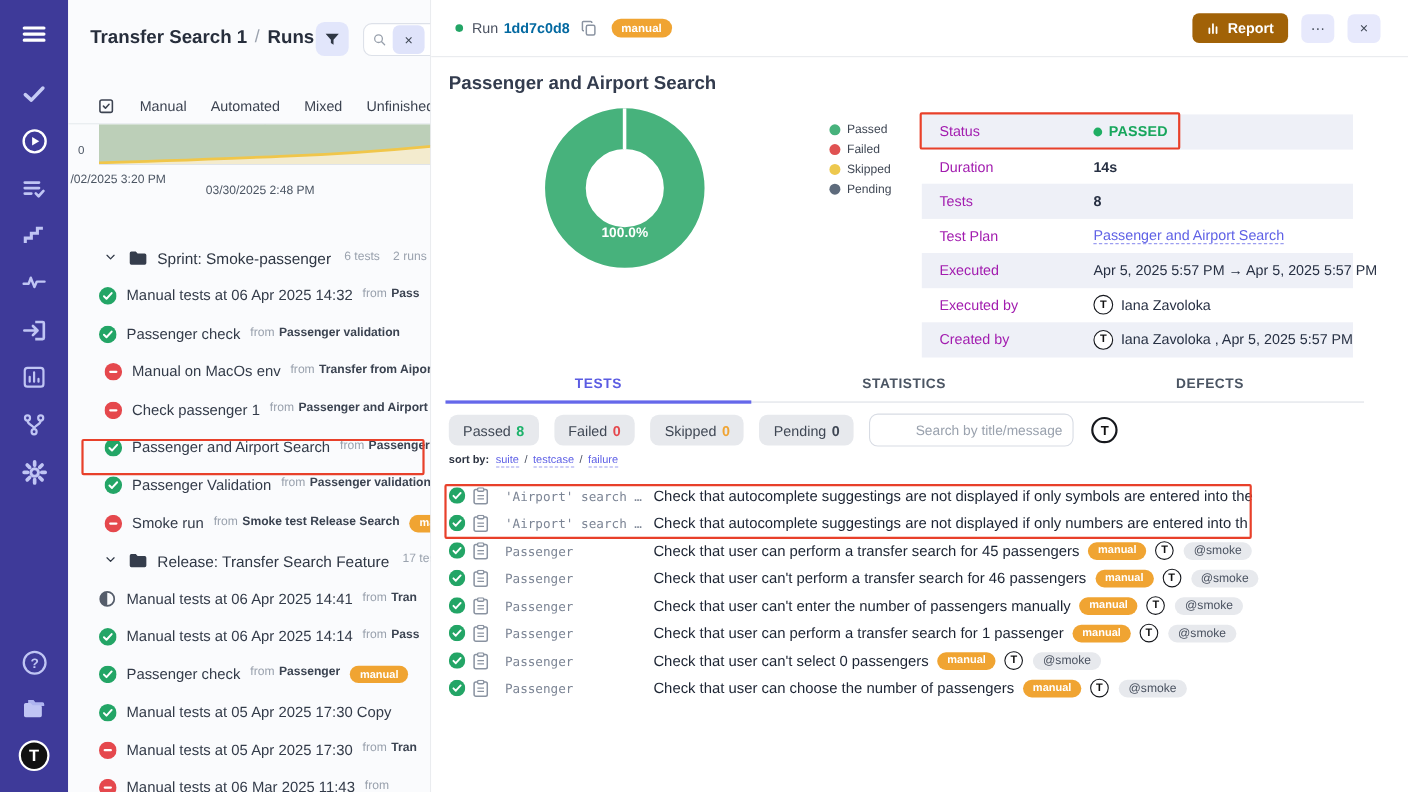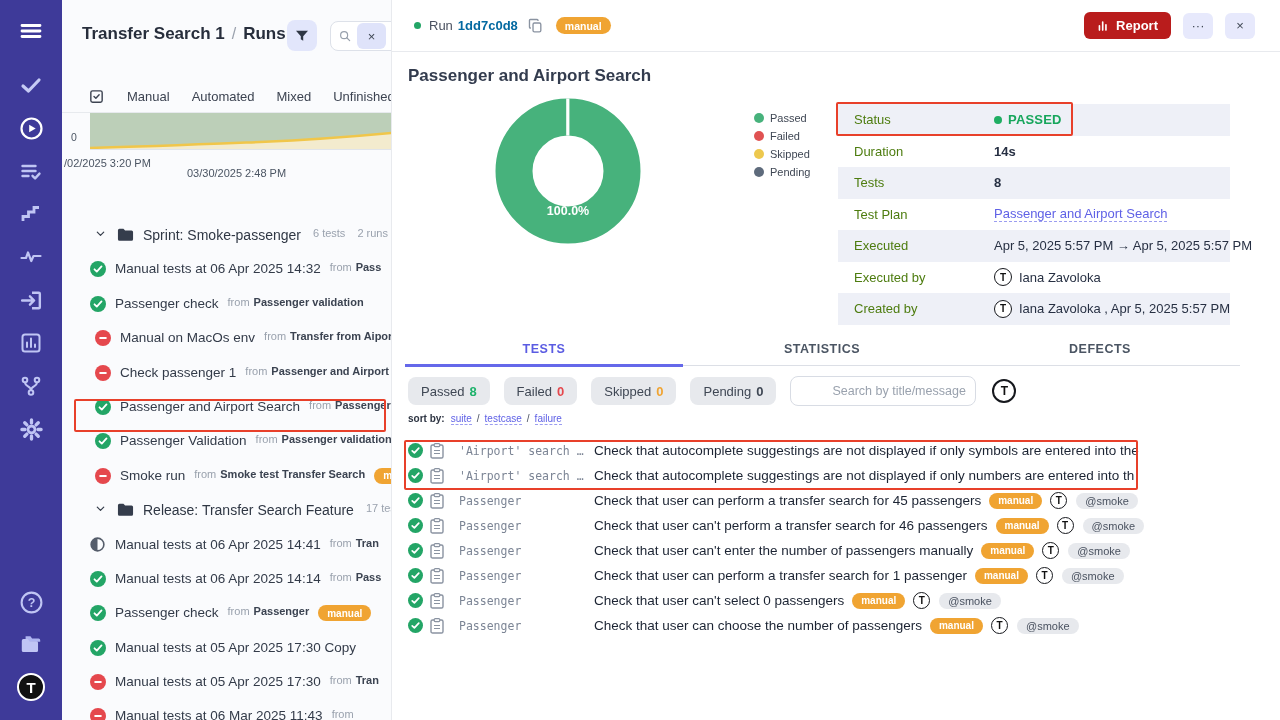--- a/index.html
+++ b/index.html
@@ -60,38 +60,38 @@
   
   .main { position:absolute; left:392px; top:0; width:888px; height:720px; background:#fff; }
   .m-top { position:absolute; left:0; top:0; width:888px; height:52px; border-bottom:1px solid #e8eaee;
     display:flex; align-items:center; padding:0 25px 0 22px; }
   .dot-g { width:7px; height:7px; border-radius:50%; background:#23a566; margin-right:8px; }
   .run-w { font-size:13px; color:#4a5160; }
   .run-id { font-size:13px; font-weight:bold; color:#0369a1; margin-left:5px; }
   .ic-copy { margin-left:9px; cursor:pointer; display:flex; }
   .m-top .pill { margin-left:12px; font-size:10.5px; }
   .m-top-sp { flex:1; }
-  .btn-report { height:27px; background:#b91c1c; color:#fff; border:none; border-radius:6px;
+  .btn-report { height:27px; background:#a16207; color:#fff; border:none; border-radius:6px;
     font-size:13px; font-weight:bold; display:flex; align-items:center; gap:6px; padding:0 13px;
     cursor:pointer; font-family:inherit; }
   .btn-lav { height:26px; min-width:30px; background:#e7e9fc; border:none; border-radius:6px;
     color:#3f4754; font-size:13px; margin-left:12px; cursor:pointer; font-family:inherit;
     display:flex; align-items:center; justify-content:center; padding:0 8px; }
   .m-title { position:absolute; left:16px; top:66px; font-size:17px; font-weight:bold; color:#333c4e; }
 
   .donut { position:absolute; left:103px; top:98px; }
   .legend { position:absolute; left:362px; top:112px; }
   .lg-it { display:flex; align-items:center; margin-bottom:6px; }
   .lg-dot { width:10px; height:10px; border-radius:50%; margin-right:6px; flex:none; }
   .lg-lb { font-size:11px; color:#3f4754; }
 
   .dtable { position:absolute; left:446px; top:104px; width:392px; }
   .drow { height:31.5px; display:flex; align-items:center; padding-left:16px; }
   .drow:nth-child(odd) { background:#eef0f7; }
-  .dlb { width:140px; flex:none; font-size:13px; color:#4d7c0f; }
+  .dlb { width:140px; flex:none; font-size:13px; color:#a21caf; }
   .dval { font-size:13px; color:#273043; display:flex; align-items:center; white-space:nowrap; }
   .dval.bold { font-weight:bold; }
   .st-dot { width:8px; height:8px; border-radius:50%; background:#1fae63; margin-right:6px; }
   .st-passed { color:#17a65c; font-weight:800; font-size:13px; letter-spacing:.2px; }
   .dlink { color:#5f61e6; border-bottom:1px dashed #9b9df0; cursor:pointer; }
   .mini-t { width:18px; height:18px; border-radius:50%; border:1.5px solid #16181d; background:#fff;
     color:#111; font-size:10px; font-weight:bold; display:flex; align-items:center;
     justify-content:center; margin-right:7px; flex:none; }
 
   .m-tabs { position:absolute; left:13px; top:338px; width:835px; height:28px; display:flex;
@@ -360,21 +360,21 @@
 
       <div class="trow i0">
         <span class="tic">
             <svg width="16" height="16" viewBox="0 0 16 16">
               <circle cx="8" cy="8" r="8" fill="#e5484d"></circle>
               <rect x="4.2" y="7" width="7.6" height="2" rx="1" fill="#fff"></rect>
             </svg>
           </span>
         <span class="tlabel">Smoke run</span>
         <span class="tfrom">from</span>
-        <span class="tfromb">Smoke test Transfer Search</span>
+        <span class="tfromb">Smoke test Release Search</span>
         <span class="pill">manual</span>
       </div>
 
       <div class="trow i0">
         <span class="tchev">
             <svg width="11" height="11" viewBox="0 0 24 24">
               <path d="M5 9l7 7 7-7" stroke="#333b49" stroke-width="2.6" fill="none" stroke-linecap="round" stroke-linejoin="round"></path>
             </svg>
           </span>
         <span class="tfold">

